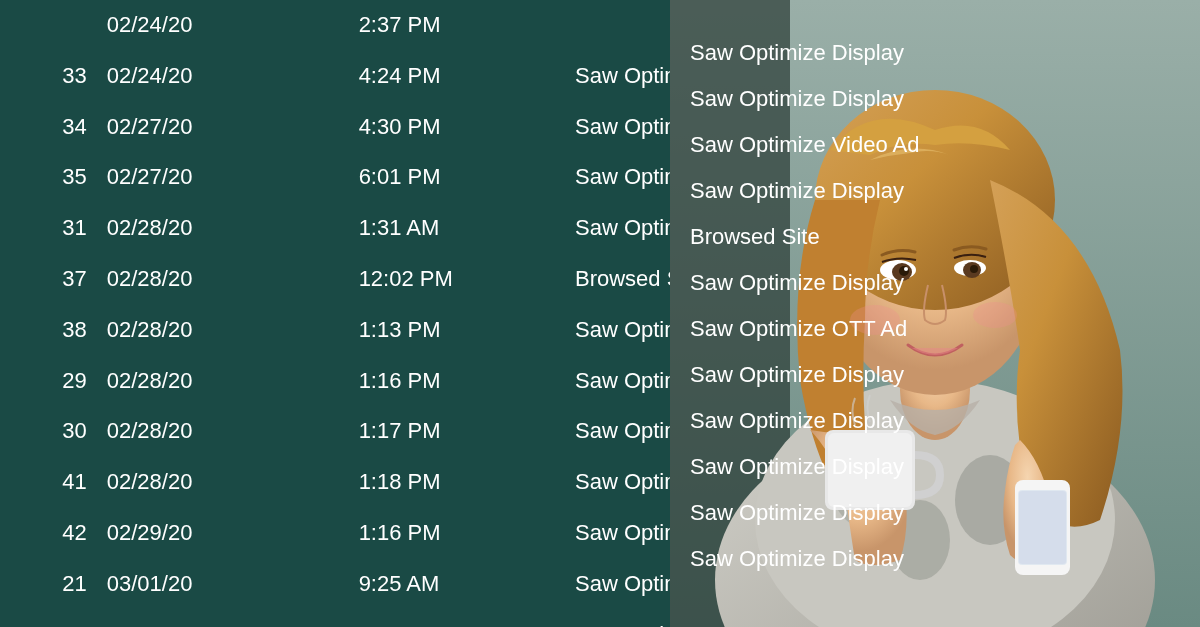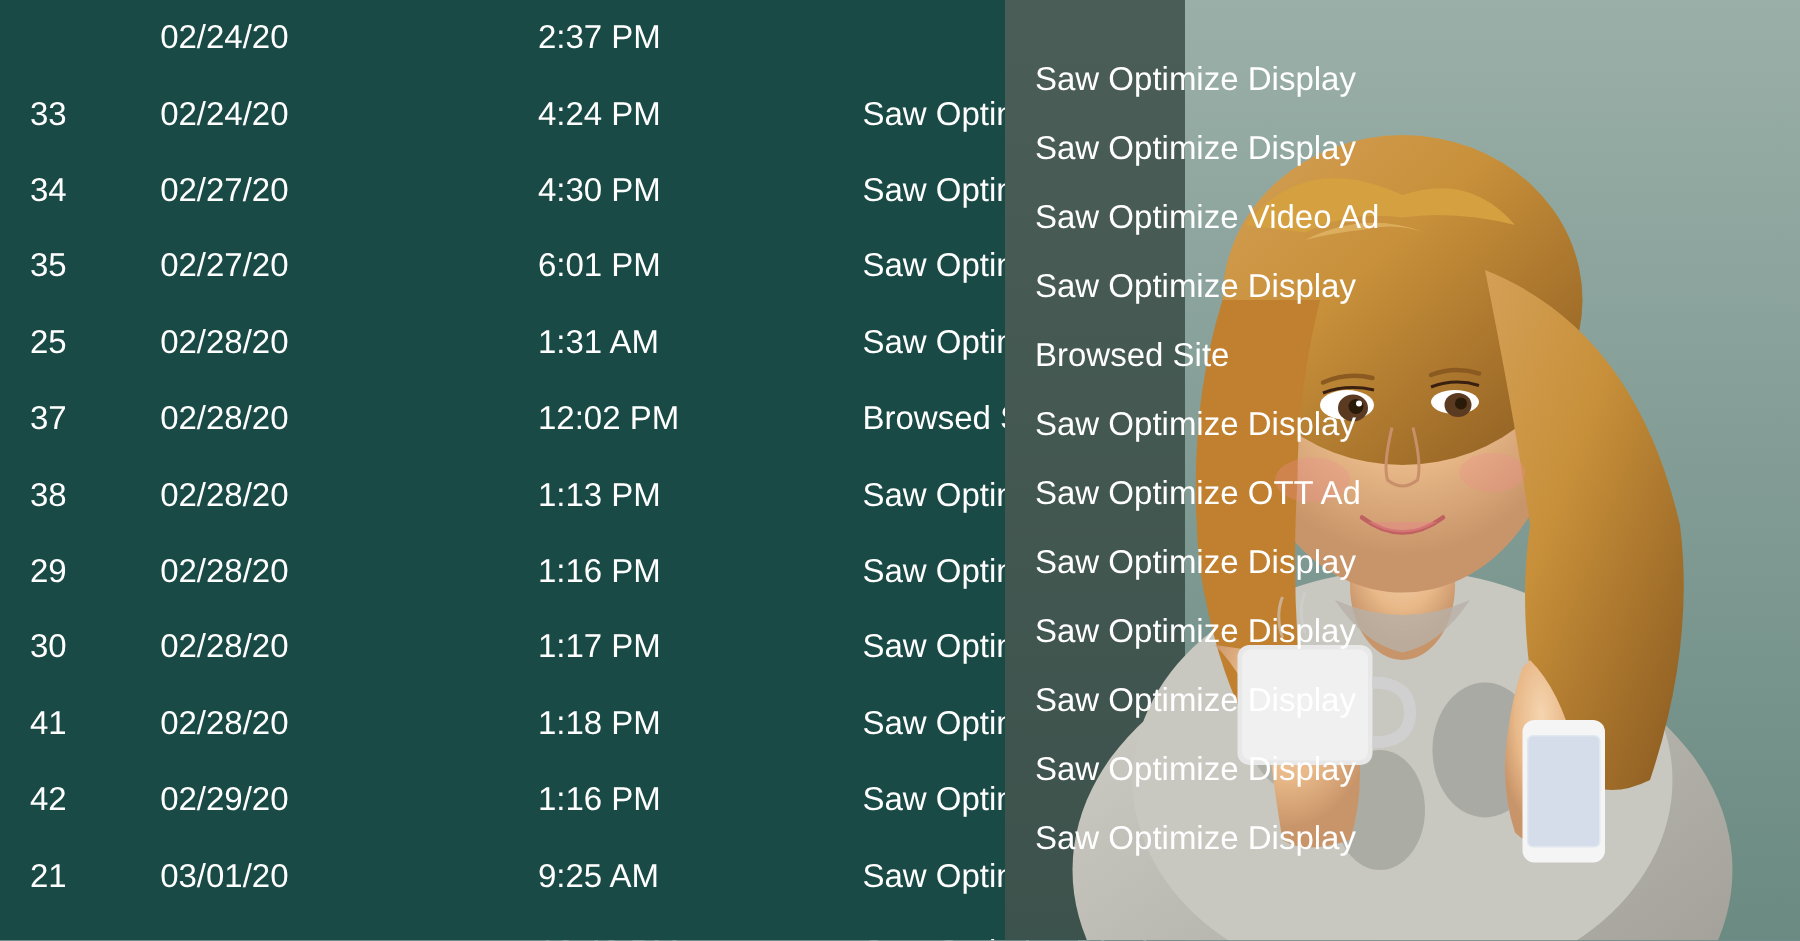--- a/index.html
+++ b/index.html
@@ -33,21 +33,21 @@
 
     td {
       padding: 10px 20px;
       font-size: 22px;
       white-space: nowrap;
       line-height: 1.4;
     }
 
     td.col-num {
       width: 60px;
-      text-align: left;
+      text-align: right;
       padding-right: 10px;
     }
 
     td.col-date {
       width: 150px;
       padding-left: 10px;
     }
 
     td.col-time {
       width: 130px;
@@ -119,21 +119,21 @@
           <td class="col-time">4:30 PM</td>
           <td class="col-event">Saw Optimize Display</td>
         </tr>
         <tr>
           <td class="col-num">35</td>
           <td class="col-date">02/27/20</td>
           <td class="col-time">6:01 PM</td>
           <td class="col-event">Saw Optimize Video Ad</td>
         </tr>
         <tr>
-          <td class="col-num">25</td>
+          <td class="col-num">31</td>
           <td class="col-date">02/28/20</td>
           <td class="col-time">1:31 AM</td>
           <td class="col-event">Saw Optimize Display</td>
         </tr>
         <tr>
           <td class="col-num">37</td>
           <td class="col-date">02/28/20</td>
           <td class="col-time">12:02 PM</td>
           <td class="col-event">Browsed Site</td>
         </tr>

